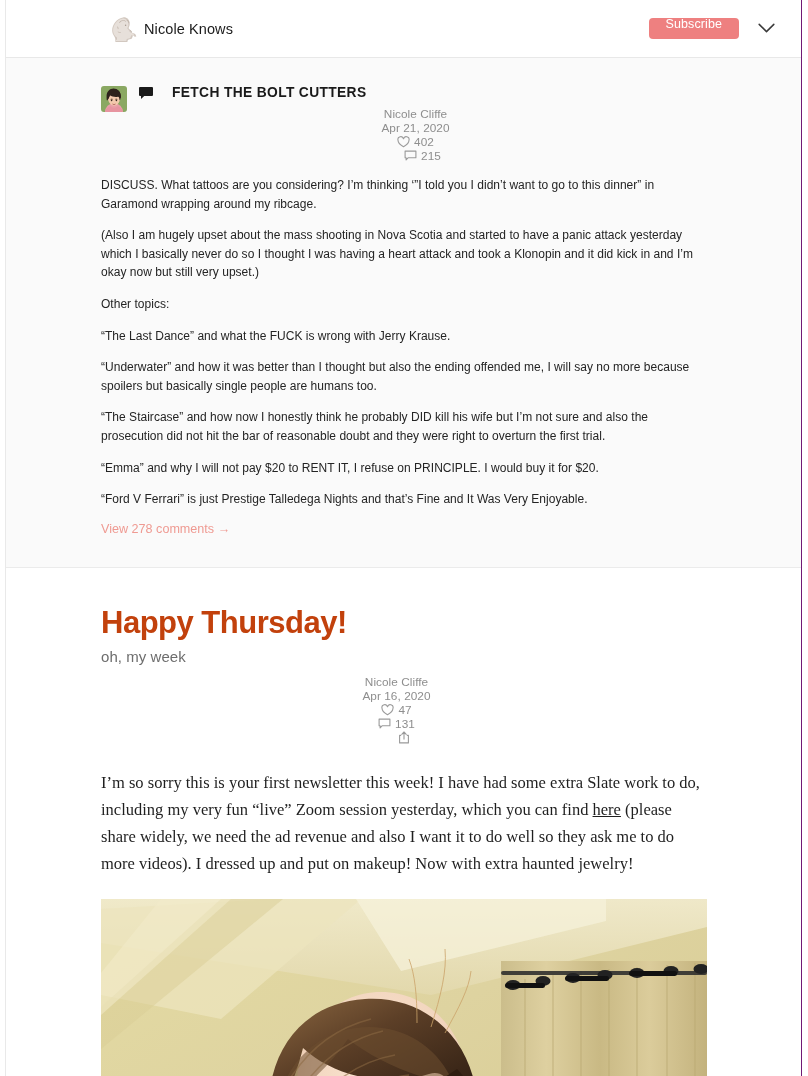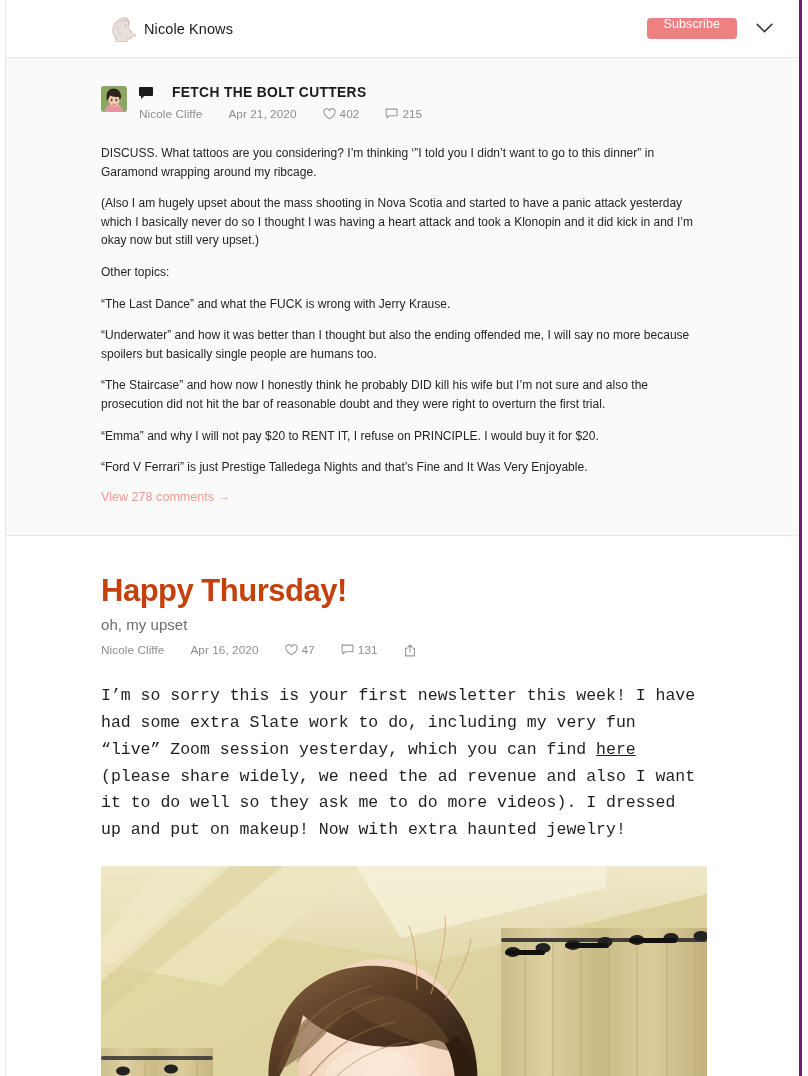--- a/index.html
+++ b/index.html
@@ -21,21 +21,21 @@
   }
 
   
   .card-frame {
     position: absolute;
     left: 5px;
     top: 0;
     width: 797px;
     height: 1076px;
     border-left: 1px solid #e9e9e9;
-    border-right: 3px solid #701a75;
+    border-right: 1px solid #701a75;
     background: #ffffff;
   }
 
   
   .pub-header {
     position: relative;
     height: 58px;
     display: flex;
     align-items: center;
     padding: 0 22px 0 95px;
@@ -132,25 +132,26 @@
   .thread-title {
     font-size: 13.8px;
     font-weight: 700;
     color: #1a1a1a;
     letter-spacing: 0.35px;
   }
 
   .meta-row {
     display: flex;
     align-items: center;
-    gap: 12px;
+    gap: 0;
     margin-top: 7px;
     font-size: 11.8px;
     color: #8e8e8e;
     letter-spacing: 0.05px;
+    flex-direction: column;
   }
   .meta-row .m-item { margin-right: 14px; display: flex; align-items: center; }
   .meta-row .m-item:last-child { margin-right: 0; }
   .meta-row .m-icon { display: inline-flex; margin-right: 4px; }
 
   .thread-body { margin-top: 13px; }
   .thread-body p {
     font-size: 12px;
     line-height: 1.55;
     color: #242424;
@@ -188,21 +189,21 @@
     color: #6d6d6d;
     letter-spacing: 0.05px;
   }
 
   .article-meta {
     margin-top: 10px;
   }
 
   .article-body {
     margin-top: 26px;
-    font-family: Liberation Mono, monospace;
+    font-family: Liberation Serif, serif;
     font-size: 16.5px;
     line-height: 1.62;
     color: #1f1f1f;
   }
   .article-body a {
     color: #1f1f1f;
     text-decoration: underline;
   }
 
   .article-figure {
@@ -311,21 +312,21 @@
         <p>“The Staircase” and how now I honestly think he probably DID kill his wife but I’m not sure and also the prosecution did not hit the bar of reasonable doubt and they were right to overturn the first trial.</p>
         <p>“Emma” and why I will not pay $20 to RENT IT, I refuse on PRINCIPLE. I would buy it for $20.</p>
         <p>“Ford V Ferrari” is just Prestige Talledega Nights and that’s Fine and It Was Very Enjoyable.</p>
         <a class="view-comments">View 278 comments →</a>
       </div>
     </div>
 
     <div class="post-article">
 
       <h1 class="article-title">Happy Thursday!</h1>
-      <div class="article-subtitle">oh, my upset</div>
+      <div class="article-subtitle">oh, my week</div>
 
       <div class="meta-row article-meta">
         <span class="m-item">Nicole Cliffe</span>
         <span class="m-item">Apr 16, 2020</span>
         <span class="m-item">
           <span class="m-icon">
             <svg width="13" height="12" viewBox="0 0 13 12" fill="none" xmlns="http://www.w3.org/2000/svg">
               <path d="M6.5 10.8S1 7.6 1 4.2A2.7 2.7 0 016.5 2.8 2.7 2.7 0 0112 4.2c0 3.4-5.5 6.6-5.5 6.6z" stroke="#9a9a9a" stroke-width="1.1" stroke-linejoin="round"></path>
             </svg>
           </span>

